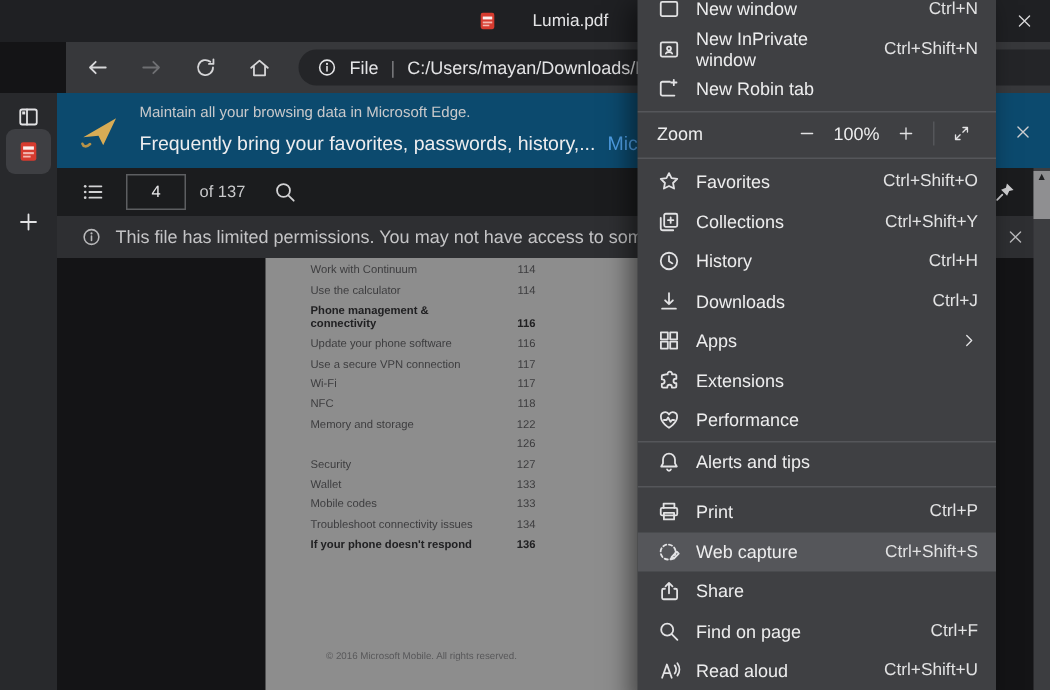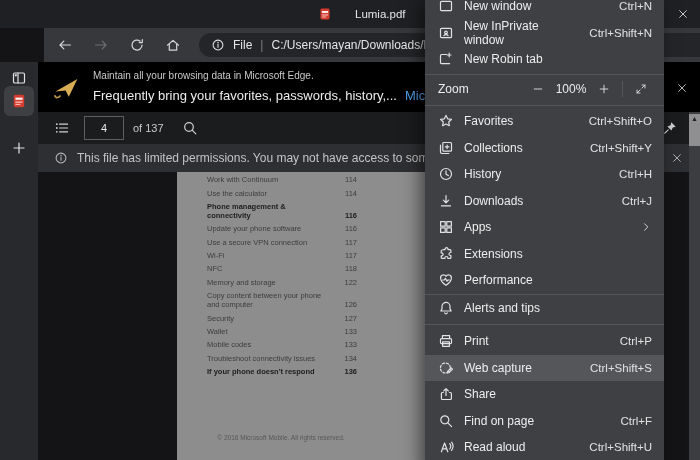--- a/index.html
+++ b/index.html
@@ -23,21 +23,21 @@
   .addr-sep{color:#7e7f82;}
   .more-btn{position:absolute;right:9px;top:7px;width:22px;height:20px;border-radius:4px;background:#4a4b4f;color:#e6e6e8;border:none;display:flex;align-items:center;justify-content:center;font-size:12px;letter-spacing:1px;}
 
   
   .left-strip{position:absolute;left:0;top:62px;width:38px;height:398px;background:#28292c;}
   .strip-btn{position:absolute;left:3px;width:32px;height:28px;display:flex;align-items:center;justify-content:center;color:#e2e2e4;background:transparent;border:none;}
   .strip-fav{top:24px;left:4px;width:30px;height:30px;background:#3e3f43;border-radius:6px;}
   .strip-plus{top:72px;}
 
   
-  .banner{position:absolute;left:38px;top:62px;width:662px;height:50px;background:#000000;}
+  .banner{position:absolute;left:38px;top:62px;width:662px;height:50px;background:#0c4a6e;}
   .banner .plane{position:absolute;left:14px;top:12px;width:28px;height:28px;}
   .banner-l1{position:absolute;left:55px;top:8px;font-size:10px;color:#c9c9cb;}
   .banner-l2{position:absolute;left:55px;top:26px;font-size:13px;color:#ededef;white-space:nowrap;}
   .banner-link{color:#4f9fe6;margin-left:8px;}
   .banner-close{position:absolute;right:10px;top:18px;width:16px;height:16px;color:#cfcfd1;background:transparent;border:none;display:flex;align-items:center;justify-content:center;}
 
   
   .pdf-toolbar{position:absolute;left:38px;top:112px;width:662px;height:32px;background:#1b1c1e;display:flex;align-items:center;color:#cfcfd1;}
   .toc-btn{margin-left:12px;width:24px;height:24px;display:flex;align-items:center;justify-content:center;color:#d2d2d4;background:transparent;border:none;}
   .page-box{margin-left:10px;width:34px;height:20px;background:transparent;border:1px solid #5d5e61;color:#e8e8ea;font-size:11px;text-align:center;font-family:"Liberation Sans",sans-serif;}
@@ -295,24 +295,20 @@
             </span>
             <span class="toc-page">118</span>
           </div>
           <div class="toc-row">
             <span class="toc-label">
               <div>Memory and storage</div>
             </span>
             <span class="toc-page">122</span>
           </div>
           <div class="toc-row">
-            <span class="toc-label">
-              <div>Copy content between your phone</div>
-              <div>and computer</div>
-            </span>
             <span class="toc-page">126</span>
           </div>
           <div class="toc-row">
             <span class="toc-label">
               <div>Security</div>
             </span>
             <span class="toc-page">127</span>
           </div>
           <div class="toc-row">
             <span class="toc-label">

